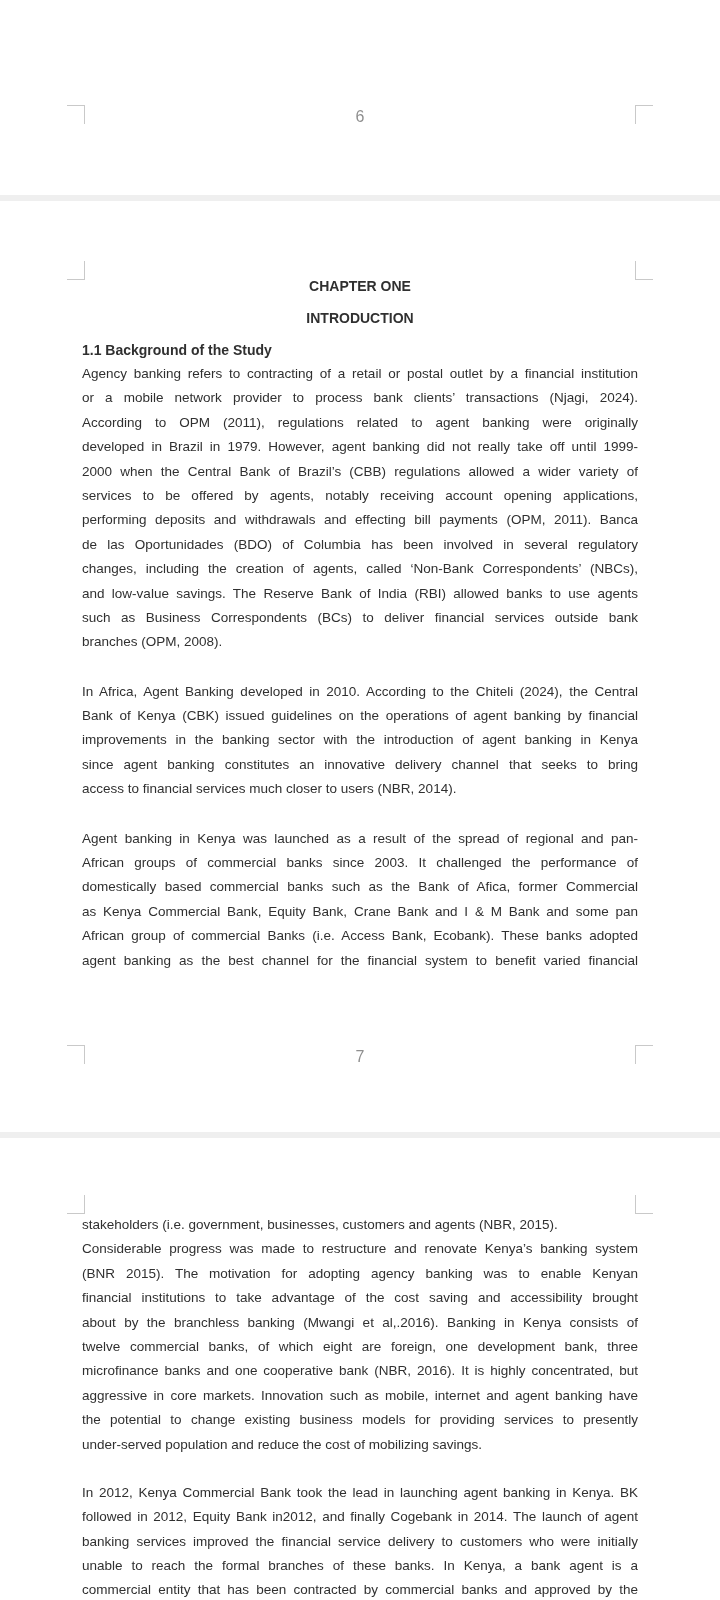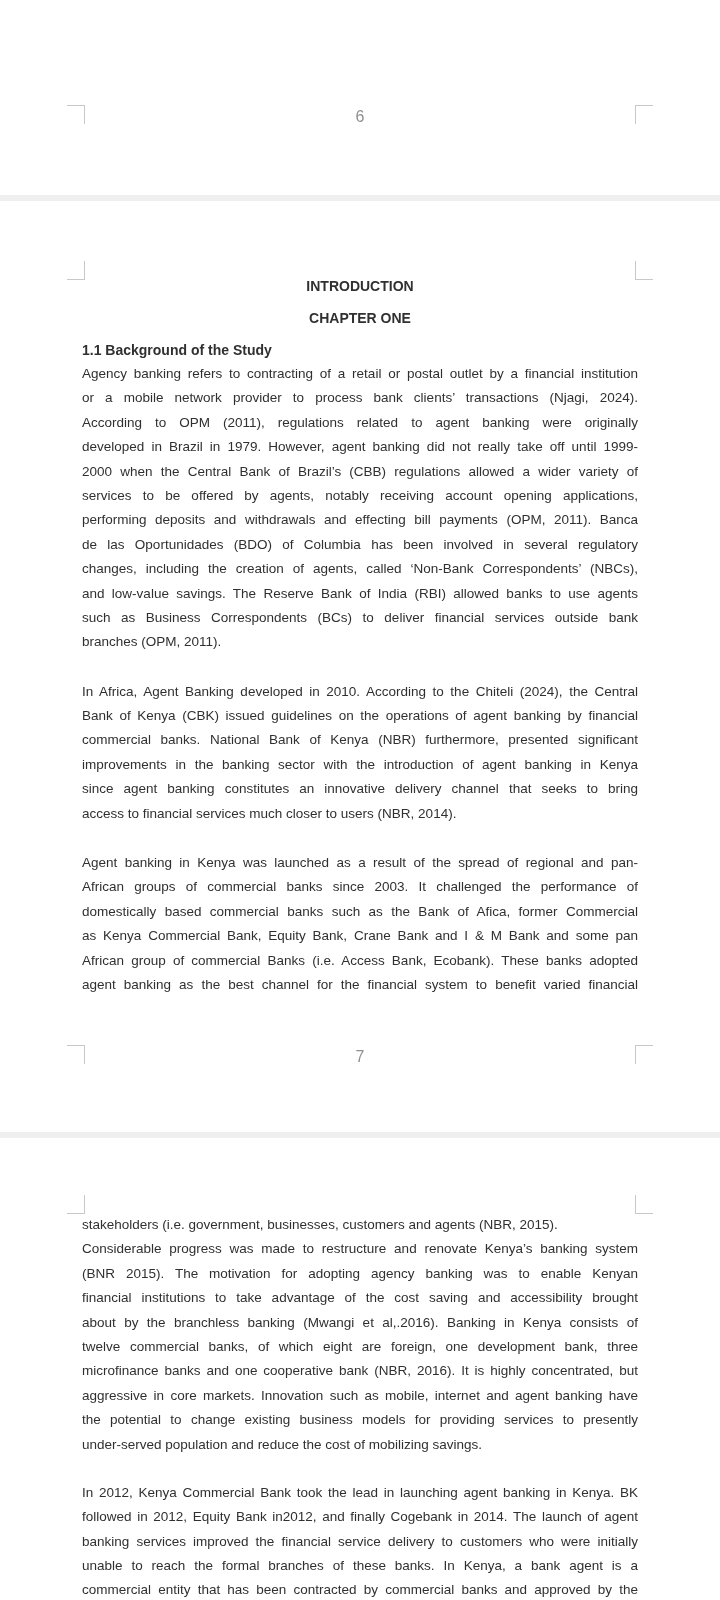--- a/index.html
+++ b/index.html
@@ -45,42 +45,41 @@
     <div class="pageno" style="top:107px">6</div>
   </section>
 
   <div class="band" style="top:195px"></div>
 
   <section>
     <div class="cropmark cm-tl" style="left:67px;  top:261px"></div>
     <div class="cropmark cm-tr" style="left:635px; top:261px"></div>
 
     <div class="content" style="top:278px">
+      <div class="heading h-center">CHAPTER ONE</div>
       <div class="heading h-center">INTRODUCTION</div>
-      <div class="heading h-center">CHAPTER ONE</div>
       <div class="heading h-left">1.1 Background of the Study</div>
 
       <div class="para gap25">
           <div class="line">Agency banking refers to contracting of a retail or postal outlet by a financial institution</div>
           <div class="line">or a mobile network provider to process bank clients’ transactions (Njagi, 2024).</div>
           <div class="line">According to OPM (2011), regulations related to agent banking were originally</div>
           <div class="line">developed in Brazil in 1979. However, agent banking did not really take off until 1999-</div>
           <div class="line">2000 when the Central Bank of Brazil’s (CBB) regulations allowed a wider variety of</div>
           <div class="line">services to be offered by agents, notably receiving account opening applications,</div>
           <div class="line">performing deposits and withdrawals and effecting bill payments (OPM, 2011). Banca</div>
           <div class="line">de las Oportunidades (BDO) of Columbia has been involved in several regulatory</div>
           <div class="line">changes, including the creation of agents, called ‘Non-Bank Correspondents’ (NBCs),</div>
           <div class="line">and low-value savings. The Reserve Bank of India (RBI) allowed banks to use agents</div>
           <div class="line">such as Business Correspondents (BCs) to deliver financial services outside bank</div>
-          <div class="line last">branches (OPM, 2011).</div>
+          <div class="line last">branches (OPM, 2008).</div>
         </div>
       <div class="para gap25">
           <div class="line">In Africa, Agent Banking developed in 2010. According to the Chiteli (2024), the Central</div>
           <div class="line">Bank of Kenya (CBK) issued guidelines on the operations of agent banking by financial</div>
-          <div class="line">commercial banks. National Bank of Kenya (NBR) furthermore, presented significant</div>
           <div class="line">improvements in the banking sector with the introduction of agent banking in Kenya</div>
           <div class="line">since agent banking constitutes an innovative delivery channel that seeks to bring</div>
           <div class="line last">access to financial services much closer to users (NBR, 2014).</div>
         </div>
       <div class="para">
           <div class="line">Agent banking in Kenya was launched as a result of the spread of regional and pan-</div>
           <div class="line">African groups of commercial banks since 2003. It challenged the performance of</div>
           <div class="line">domestically based commercial banks such as the Bank of Afica, former Commercial</div>
           <div class="line">as Kenya Commercial Bank, Equity Bank, Crane Bank and I &amp; M Bank and some pan</div>
           <div class="line">African group of commercial Banks (i.e. Access Bank, Ecobank). These banks adopted</div>

